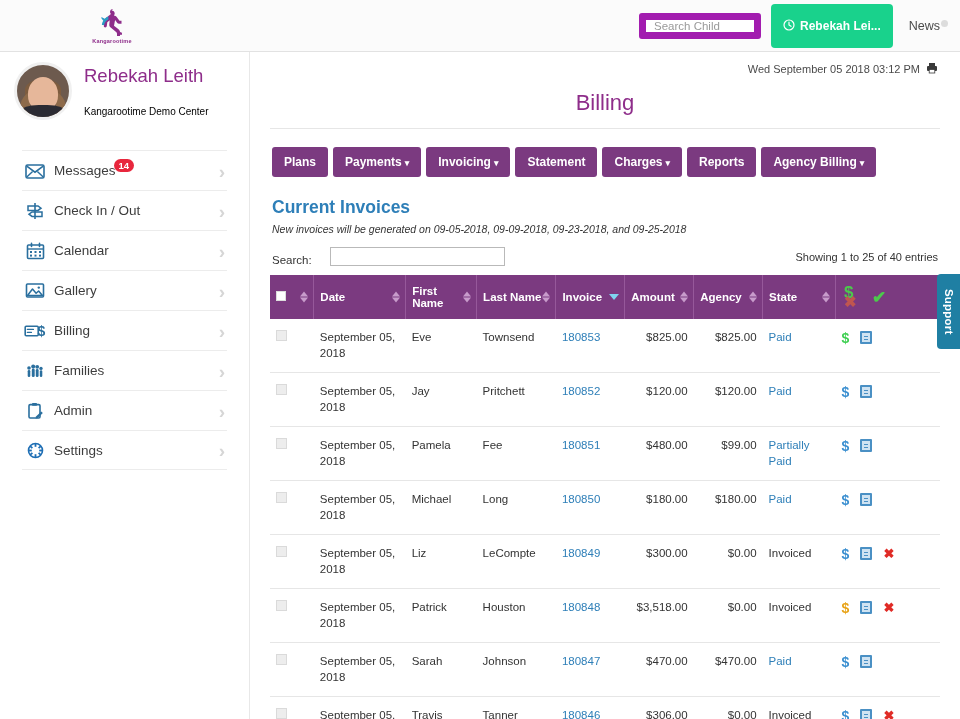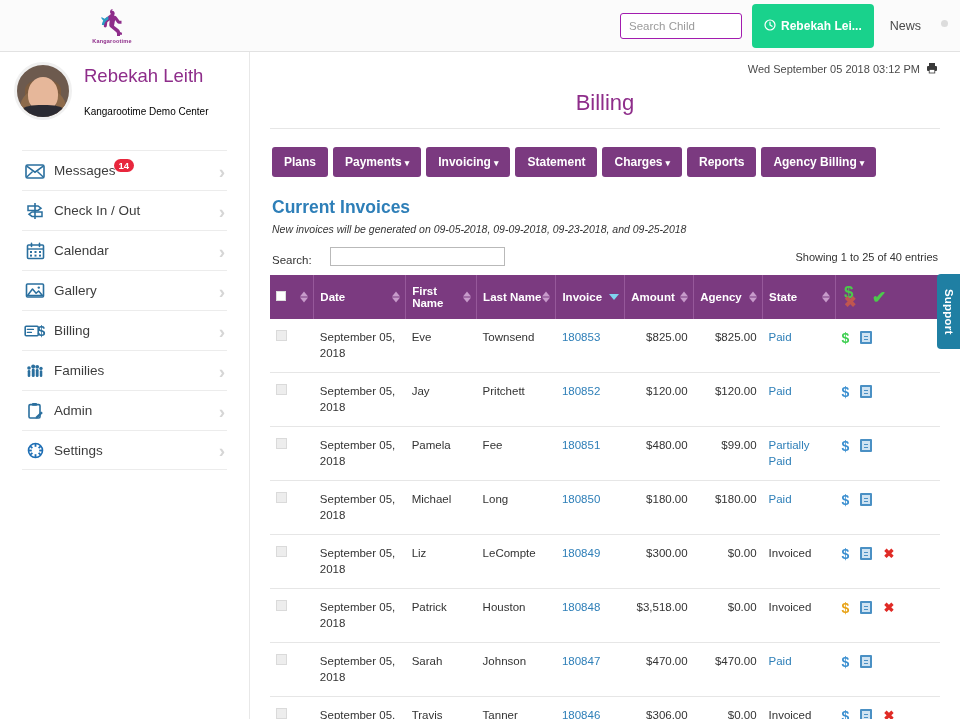--- a/index.html
+++ b/index.html
@@ -31,39 +31,39 @@
     font-size: 5.5px; letter-spacing: .2px;
     color: #8e2d8a; font-weight: bold;
     margin-top: 1px;
   }
   .topbar-right {
     position: absolute; right: 12px; top: 0;
     height: 52px; display: flex; align-items: center; gap: 0;
   }
   .search-child {
     width: 122px; height: 26px;
-    border: 1px solid #a21caf; border-radius: 3px;
+    border: 7px solid #a21caf; border-radius: 3px;
     background: #fff; padding: 0 8px;
     font-family: "Liberation Sans", sans-serif;
     font-size: 11.5px; color: #555;
     outline: none;
   }
   .search-child::placeholder { color: #9a9a9a; }
   .green-btn {
     margin-left: 10px;
     height: 44px; min-width: 110px;
     background: #19d28c;
     border: none; border-radius: 4px;
     color: #fff; font-weight: bold; font-size: 12px;
     font-family: "Liberation Sans", sans-serif;
     display: flex; align-items: center; justify-content: center; gap: 5px;
     cursor: pointer; padding: 0 12px;
   }
   .news-wrap {
-    margin-left: 16px; display: flex; align-items: flex-start; gap: 20px;
+    margin-left: 16px; display: flex; align-items: flex-start; gap: 1px;
     cursor: pointer;
   }
   .news-label { font-size: 12.5px; color: #4a4a4a; }
   .news-dot {
     width: 7px; height: 7px; border-radius: 50%;
     background: #dcdcdc; margin-top: 1px;
   }
 
   
   .body-wrap { display: flex; height: 667px; }

